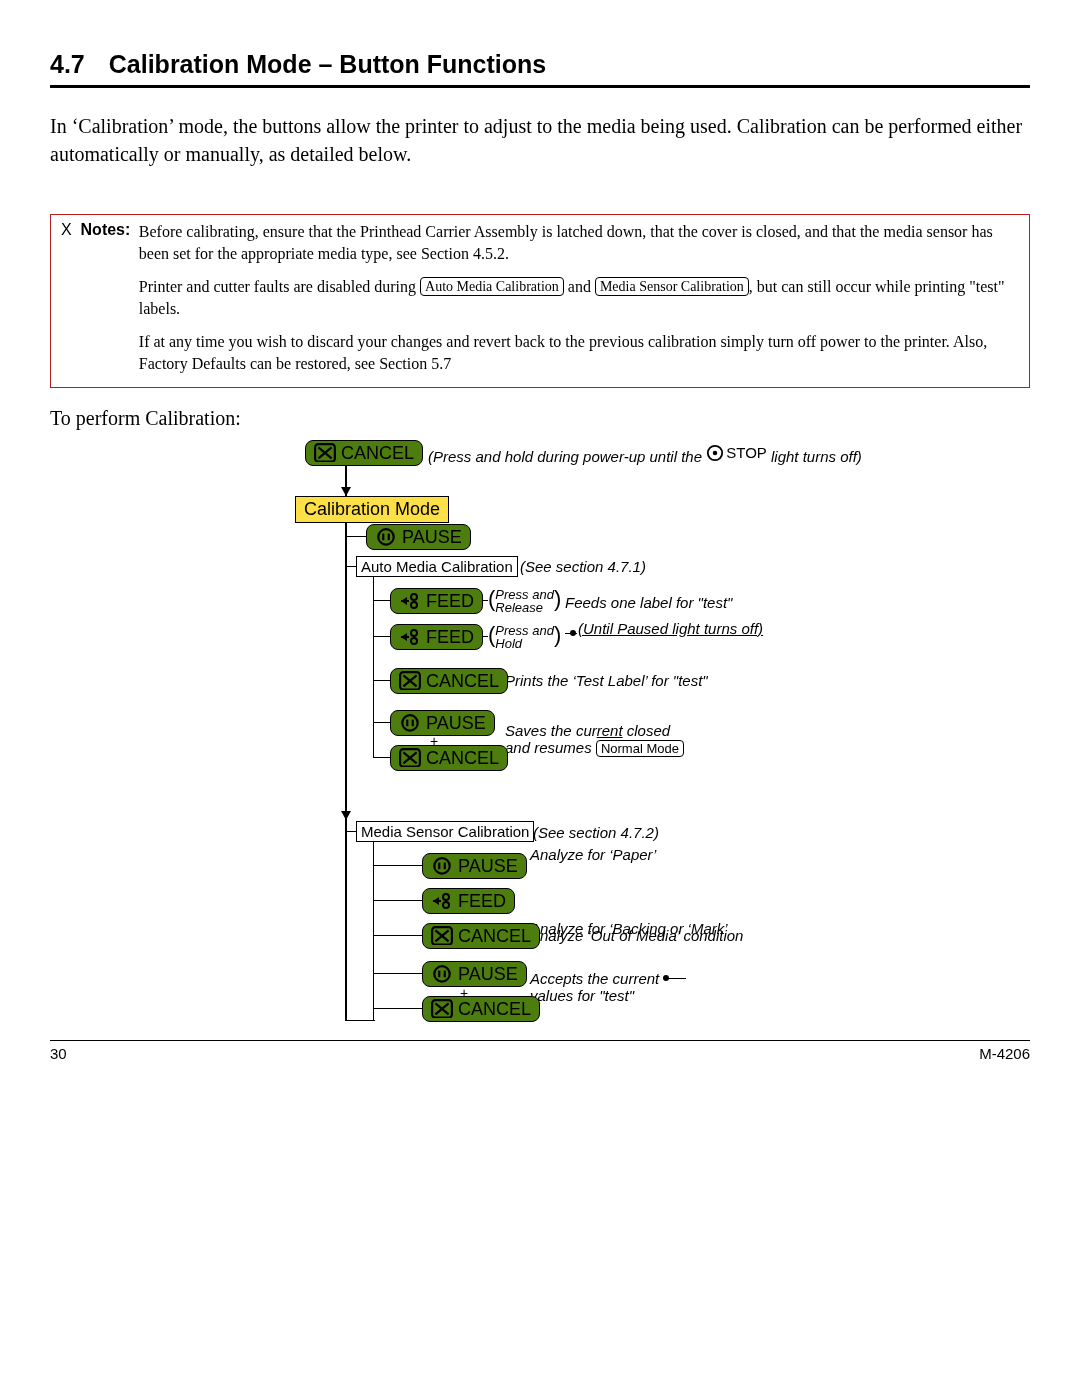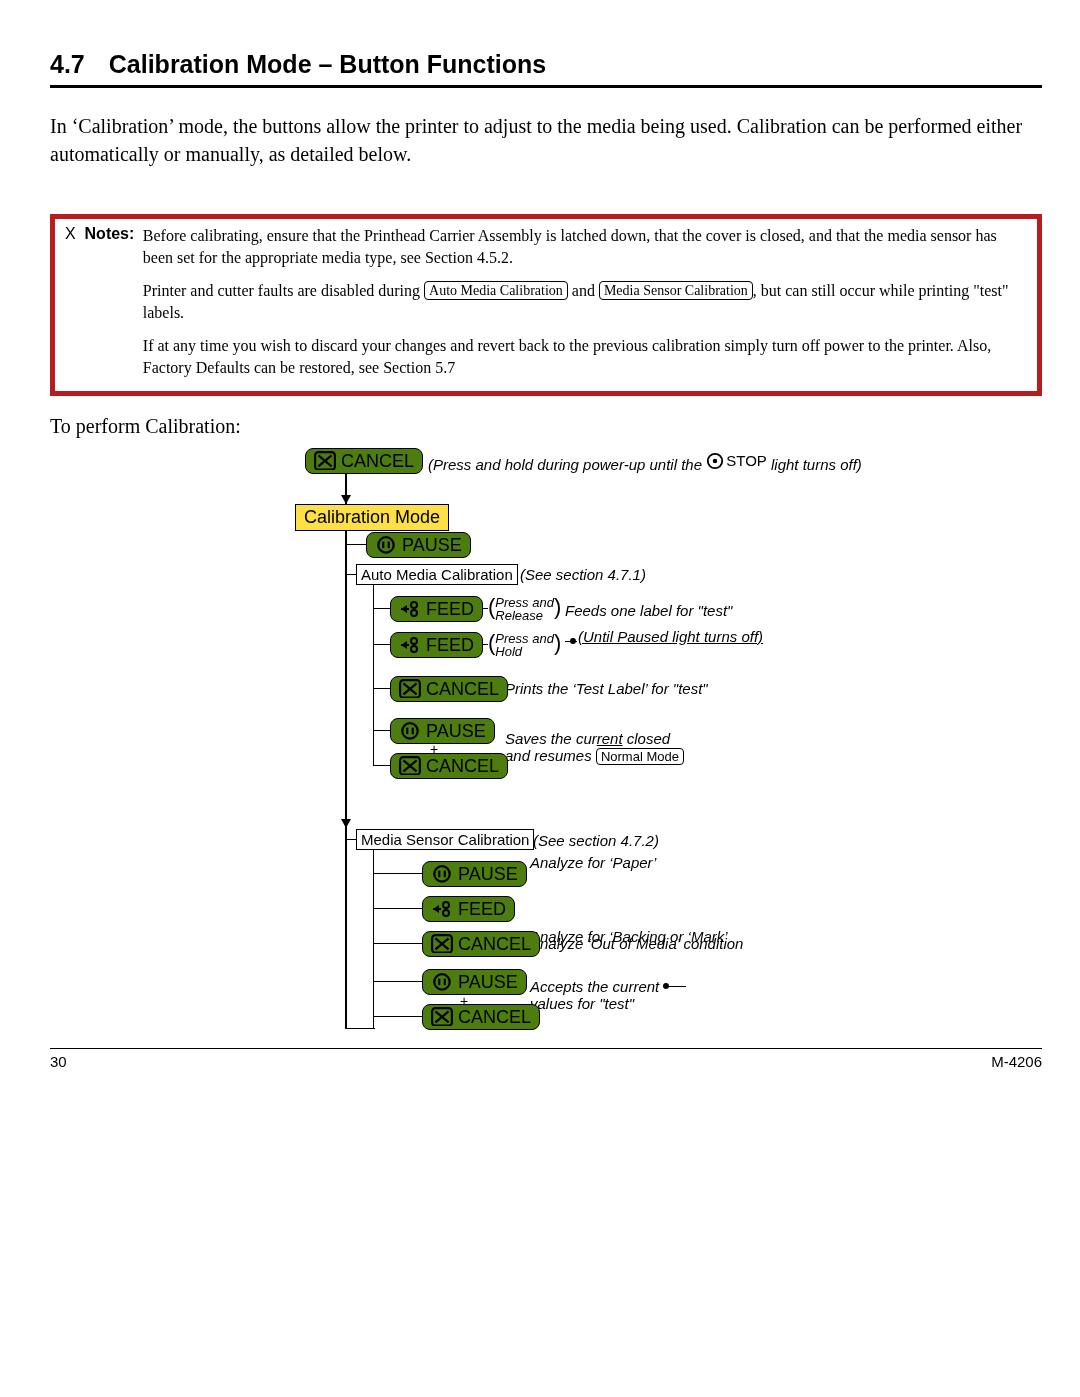--- a/index.html
+++ b/index.html
@@ -5,35 +5,35 @@
   body{
     margin:0;
     background:#fff;
     font-family:Arial, Helvetica, sans-serif;
     color:#000;
   }
   .page{
     width:1080px;
     height:1184px;
     box-sizing:border-box;
-    padding:50px 38px 0 50px;
+    padding:50px 50px 0 50px;
     position:relative;
   }
   .heading{
     font-weight:bold;
     font-size:25px;
     padding-bottom:6px;
     border-bottom:3px solid #000;
     font-family:Arial, sans-serif;
   }
   .sec-num{display:inline-block;margin-right:24px;}
   .serif{font-family:"Times New Roman",Times,serif;font-size:20px;line-height:1.4;}
   .intro{margin:24px 0 18px 0;}
   .notes-box{
-    border:5px solid #b91c1c;
+    border:1px solid #b91c1c;
     padding:6px 10px 12px 10px;
     font-size:16px;
     margin-top:46px;
   }
   .notes-row{display:flex;align-items:flex-start;}
   .notes-lead{white-space:nowrap;margin-right:4px;}
   .notes-body p{margin:0 0 12px 0;line-height:1.35;font-family:Liberation Serif, serif;}
   .notes-body p:last-child{margin-bottom:0;}
   .inline-btn{
     display:inline-block;

